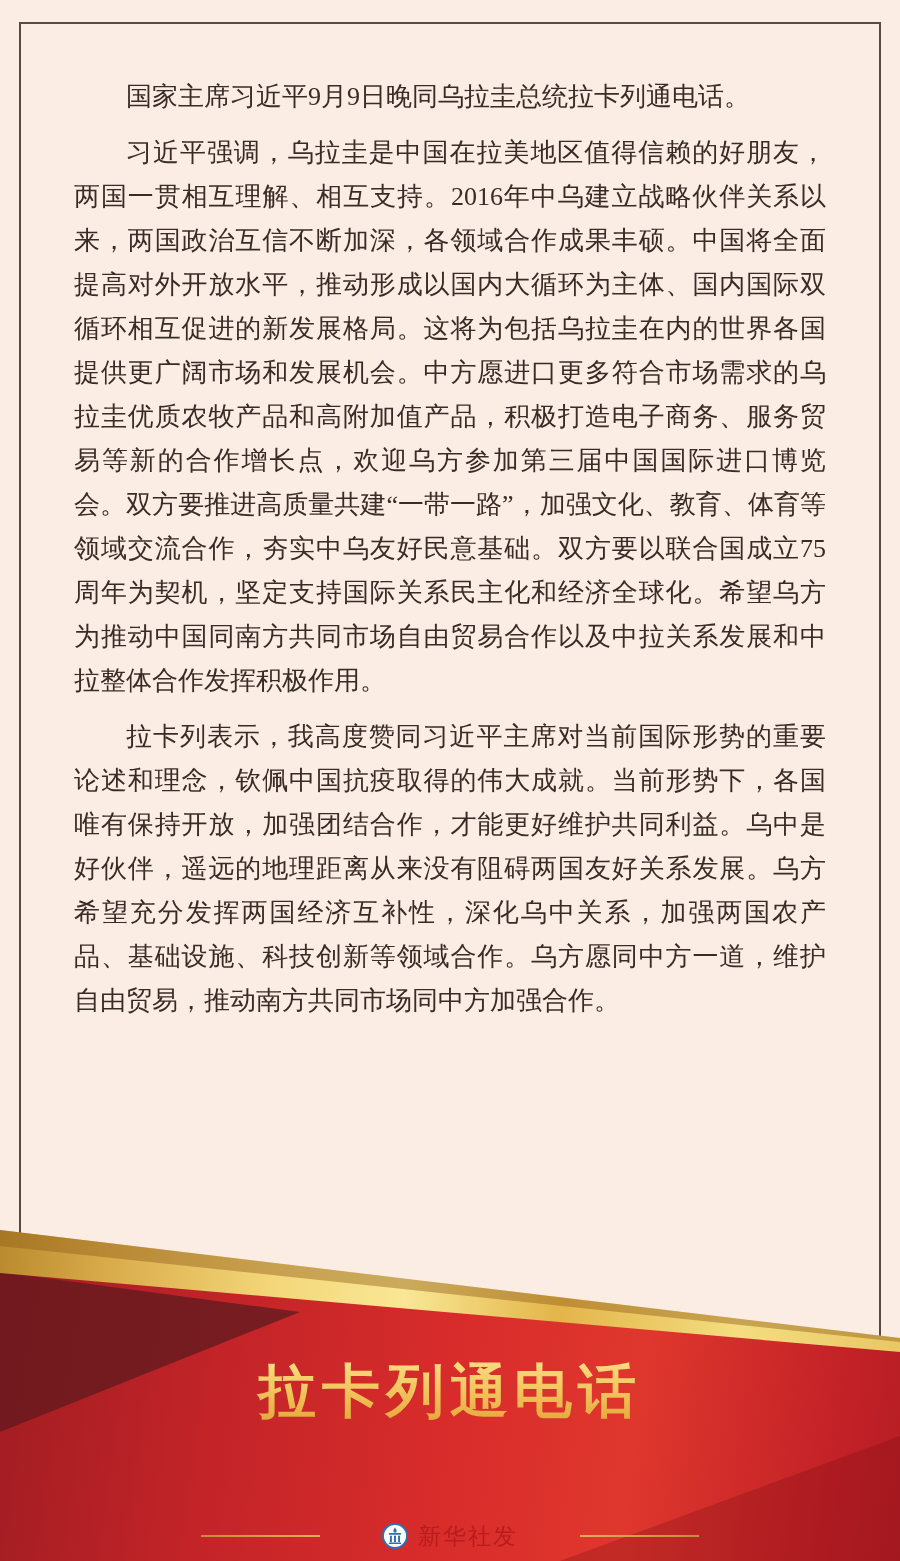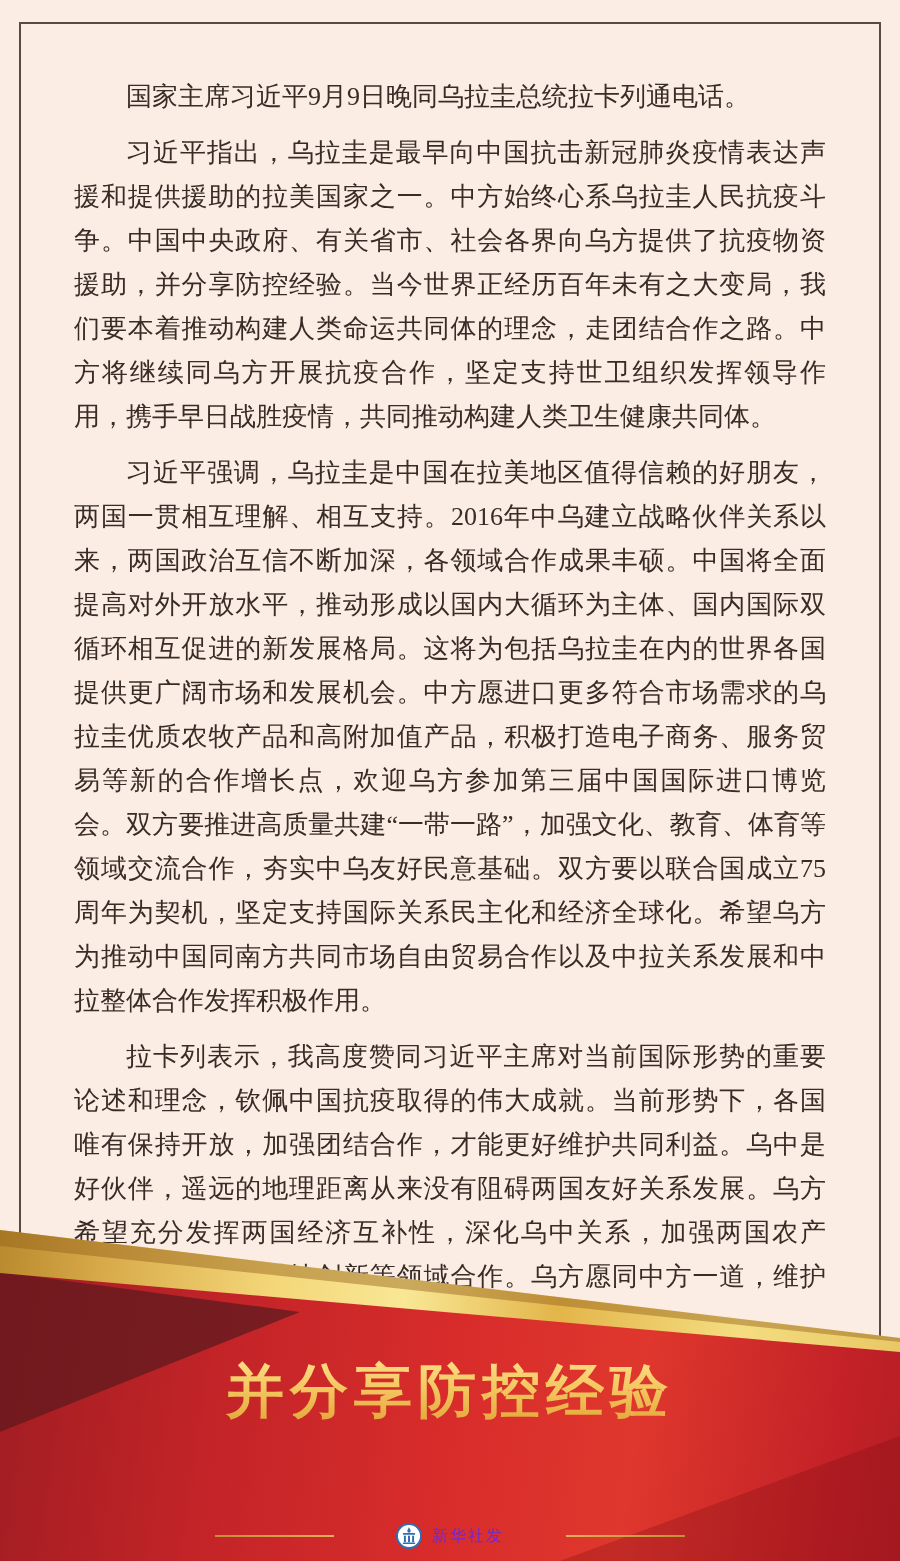--- a/index.html
+++ b/index.html
@@ -75,46 +75,45 @@
   
   .footer{
     position:absolute;left:0;top:1520px;width:900px;height:32px;
     display:flex;align-items:center;justify-content:center;
   }
   .gold-line{width:119px;height:2px;}
   .gold-line.left{background:linear-gradient(to left,#e0b05a,#c09038);margin-right:62px;}
   .gold-line.right{background:linear-gradient(to right,#e0b05a,#c09038);margin-left:62px;}
   .logo{width:26px;height:26px;margin-right:10px;flex:0 0 auto;}
   .credit{
-    color:#6d28d9;font-size:16px;letter-spacing:2px;
+    color:#b91c1c;font-size:23px;letter-spacing:2px;
     font-family:Liberation Serif, serif;
   }
 </style>
 </head>
 <body>
 
 <div class="page">
 
   <div class="frame"></div>
 
   <div class="article">
     <p>国家主席习近平9月9日晚同乌拉圭总统拉卡列通电话。</p>
-    <p>习近平指出，乌拉圭是最早向中国抗击新冠肺炎疫情表达声援和提供援助的拉美国家之一。中方始终心系乌拉圭人民抗疫斗争。中国中央政府、有关省市、社会各界向乌方提供了抗疫物资援助，并分享防控经验。当今世界正经历百年未有之大变局，我们要本着推动构建人类命运共同体的理念，走团结合作之路。中方将继续同乌方开展抗疫合作，坚定支持世卫组织发挥领导作用，携手早日战胜疫情，共同推动构建人类卫生健康共同体。</p>
     <p>习近平强调，乌拉圭是中国在拉美地区值得信赖的好朋友，两国一贯相互理解、相互支持。2016年中乌建立战略伙伴关系以来，两国政治互信不断加深，各领域合作成果丰硕。中国将全面提高对外开放水平，推动形成以国内大循环为主体、国内国际双循环相互促进的新发展格局。这将为包括乌拉圭在内的世界各国提供更广阔市场和发展机会。中方愿进口更多符合市场需求的乌拉圭优质农牧产品和高附加值产品，积极打造电子商务、服务贸易等新的合作增长点，欢迎乌方参加第三届中国国际进口博览会。双方要推进高质量共建“一带一路”，加强文化、教育、体育等领域交流合作，夯实中乌友好民意基础。双方要以联合国成立75周年为契机，坚定支持国际关系民主化和经济全球化。希望乌方为推动中国同南方共同市场自由贸易合作以及中拉关系发展和中拉整体合作发挥积极作用。</p>
     <p>拉卡列表示，我高度赞同习近平主席对当前国际形势的重要论述和理念，钦佩中国抗疫取得的伟大成就。当前形势下，各国唯有保持开放，加强团结合作，才能更好维护共同利益。乌中是好伙伴，遥远的地理距离从来没有阻碍两国友好关系发展。乌方希望充分发挥两国经济互补性，深化乌中关系，加强两国农产品、基础设施、科技创新等领域合作。乌方愿同中方一道，维护自由贸易，推动南方共同市场同中方加强合作。</p>
   </div>
 
   <div class="red-base"></div>
   <div class="maroon-wedge"></div>
   <div class="corner-shade"></div>
   <div class="gold-stripe"></div>
   <div class="gold-stripe-shade"></div>
 
   <div class="title-block">
-    <div class="title-line">并分享防控经验</div>
+    <div class="title-line">拉卡列通电话</div>
   </div>
 
   <div class="footer">
     <div class="gold-line left"></div>
     <svg class="logo" viewBox="0 0 40 40" aria-hidden="true">
       <circle cx="20" cy="20" r="18.5" fill="#ffffff" stroke="#2f6db6" stroke-width="3"></circle>
       <g fill="#2f6db6">
         <path d="M20 6.5 C18.6 9.2 17.4 10.6 17.4 12.4 A2.6 2.6 0 0 0 22.6 12.4 C22.6 10.6 21.4 9.2 20 6.5 Z"></path>
         <rect x="10.5" y="15.5" width="19" height="2.6" rx="1"></rect>
         <rect x="12.2" y="19.5" width="3" height="10"></rect>

